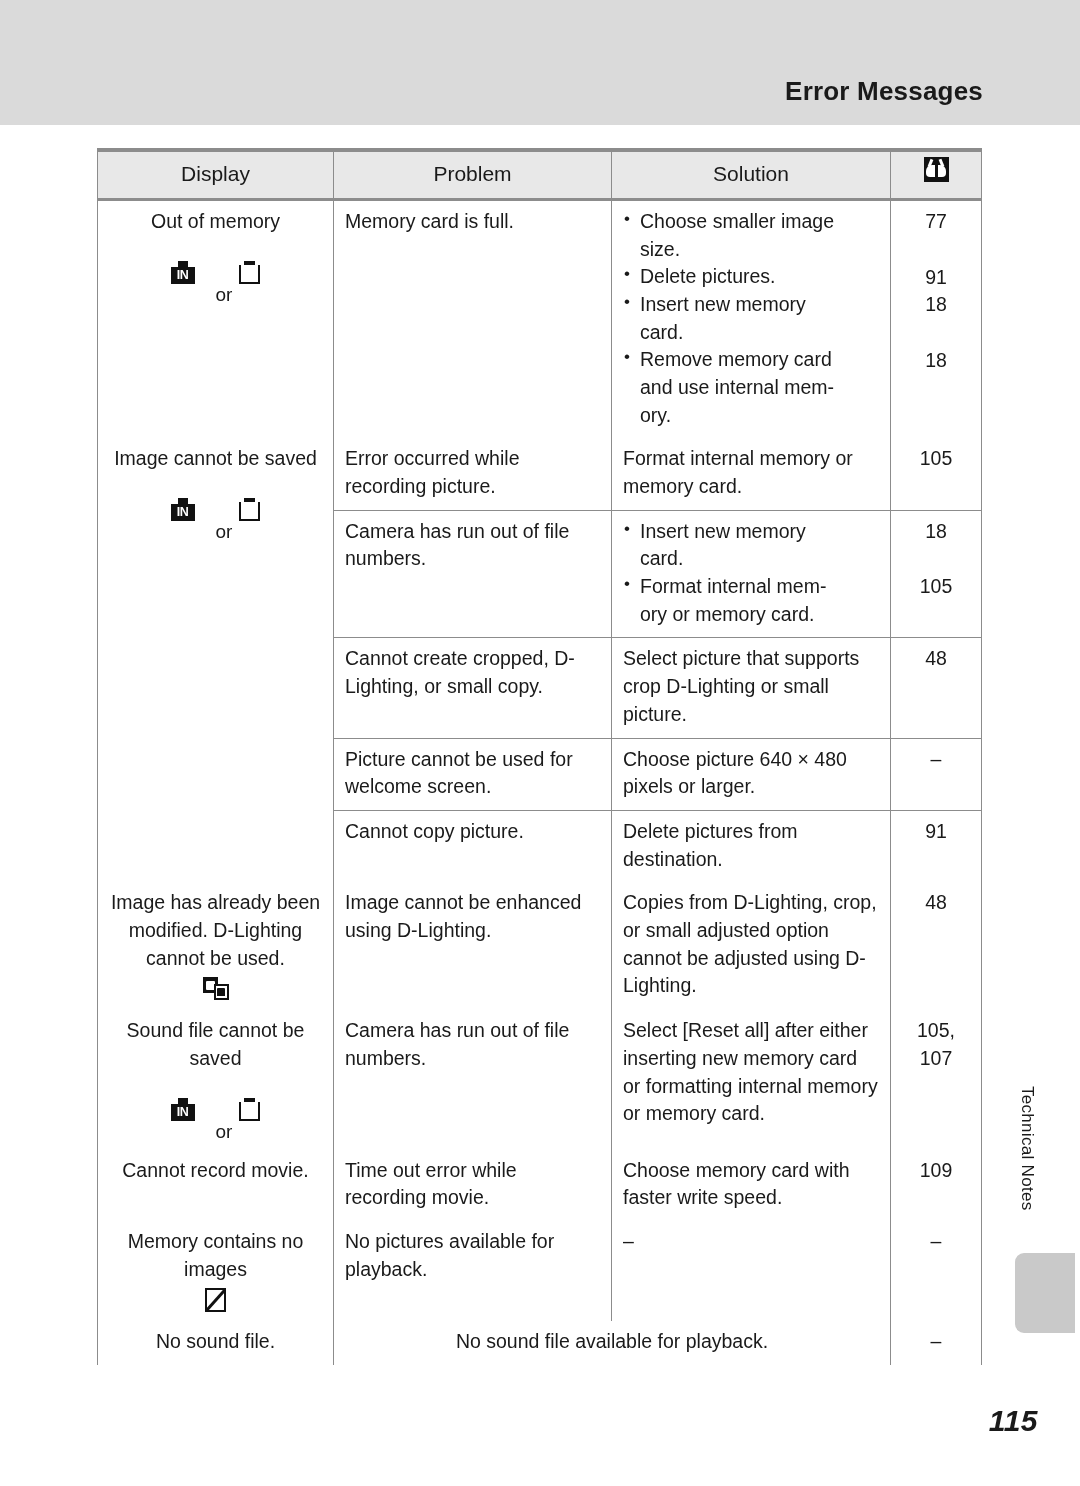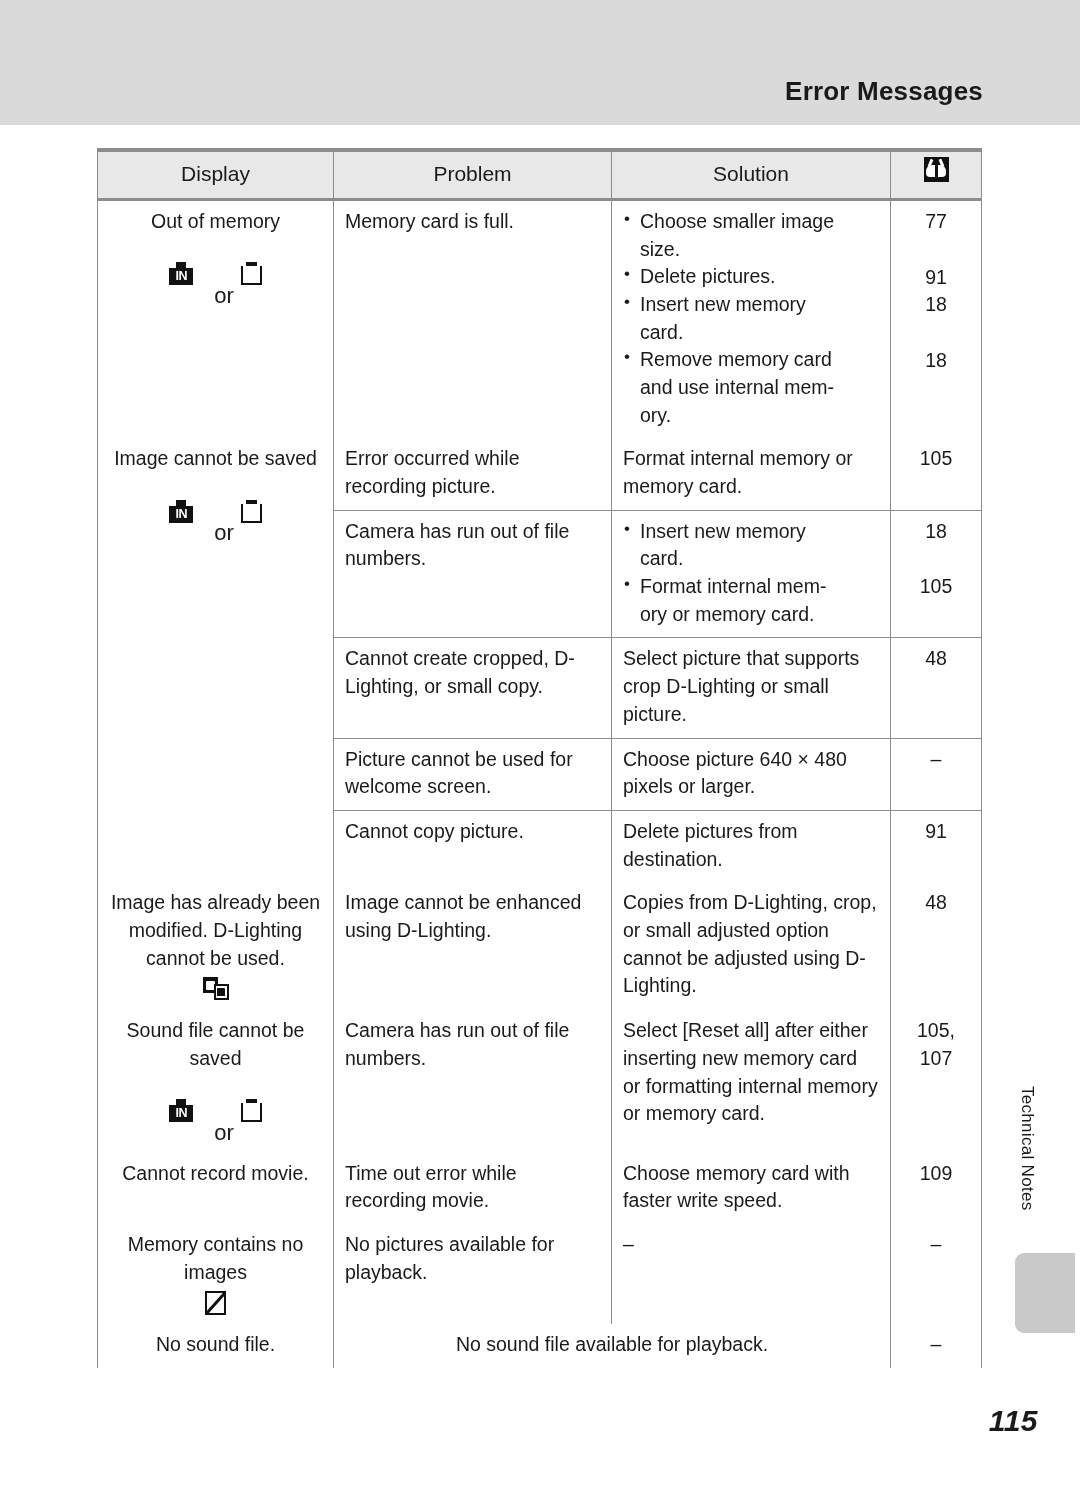--- a/index.html
+++ b/index.html
@@ -123,21 +123,21 @@
 
   
   .icon-row {
     margin-top: 5px;
     display: flex;
     align-items: center;
     justify-content: center;
     gap: 7px;
     line-height: 1;
   }
-  .icon-row .or-text { font-size: 22px; margin-top: 44px; }
+  .icon-row .or-text { font-size: 19px; margin-top: 44px; }
 
   .icon-internal {
     display: inline-block;
     width: 38px; height: 23px;
     position: relative;
   }
   .icon-internal .body {
     position: absolute;
     left: 0; bottom: 0;
     width: 24px; height: 17px;

